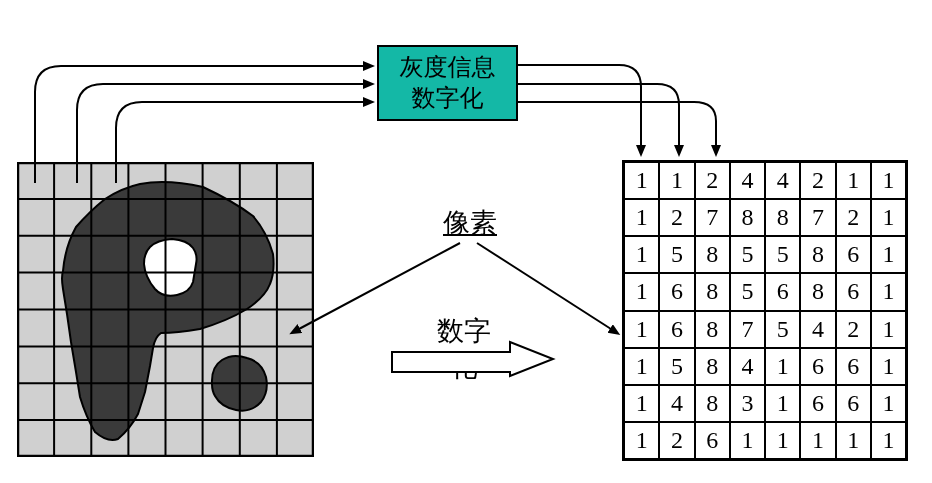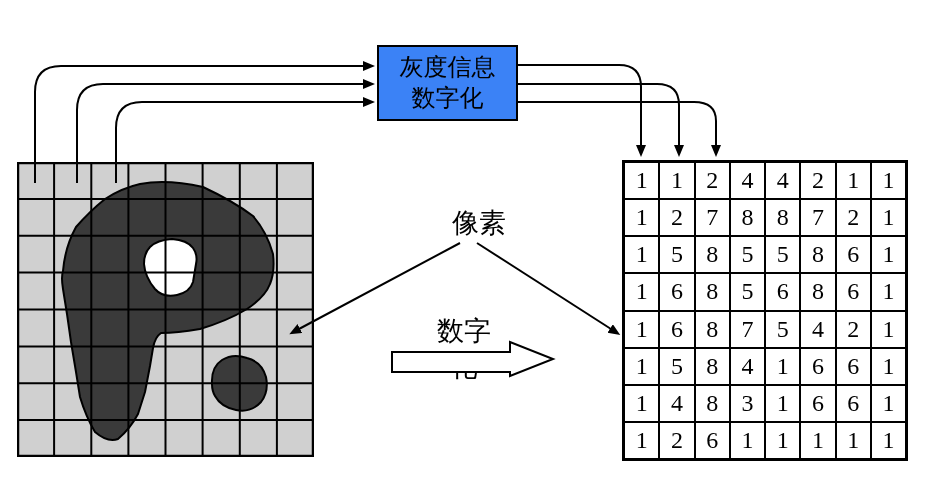--- a/index.html
+++ b/index.html
@@ -5,25 +5,25 @@
   html,body{margin:0;padding:0;}
   body{
     width:932px;height:483px;position:relative;overflow:hidden;
     background:#ffffff;font-family:"Liberation Serif",serif;color:#000;
   }
   .abs{position:absolute;}
   #overlay{left:0;top:0;width:932px;height:483px;pointer-events:none;z-index:5;}
   #source-grid{left:17px;top:162px;z-index:1;}
   #process-box{
     left:377px;top:45px;width:141px;height:76px;box-sizing:border-box;
-    border:2px solid #000;background:#3b82f6;display:flex;flex-direction:column;
+    border:2px solid #000;background:#14b8a6;display:flex;flex-direction:column;
     align-items:center;justify-content:center;font-size:24px;line-height:31px;
     text-align:center;z-index:2;
   }
-  #pixel-label{left:434px;top:205px;width:72px;text-align:right;font-size:27px;z-index:2;}
+  #pixel-label{left:434px;top:205px;width:72px;text-align:center;font-size:27px;z-index:2;text-decoration:underline;}
   #digitize-label{left:426px;top:313px;width:76px;text-align:center;font-size:27px;z-index:2;}
   #matrix{
     left:622px;top:160px;width:286px;height:301px;box-sizing:border-box;
     border:2px solid #000;background:#fff;display:grid;
     grid-template-columns:repeat(8,1fr);grid-template-rows:repeat(8,1fr);z-index:1;
   }
   .mcell{
     border:1px solid #000;display:flex;align-items:center;justify-content:center;
     font-size:24px;font-family:"Liberation Serif",serif;
   }

